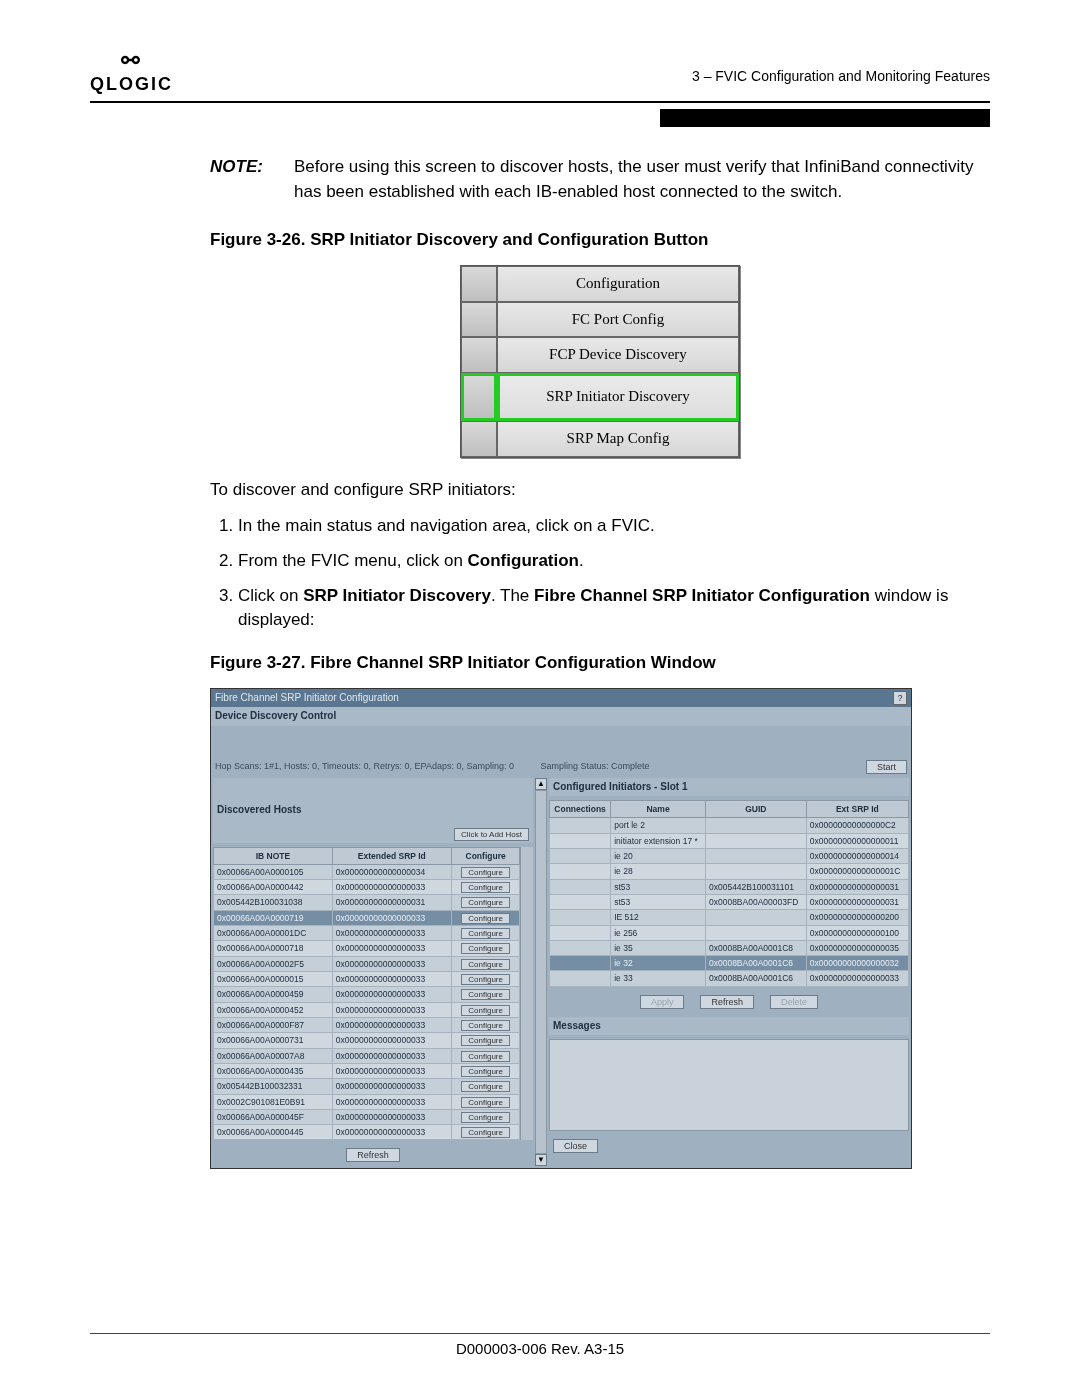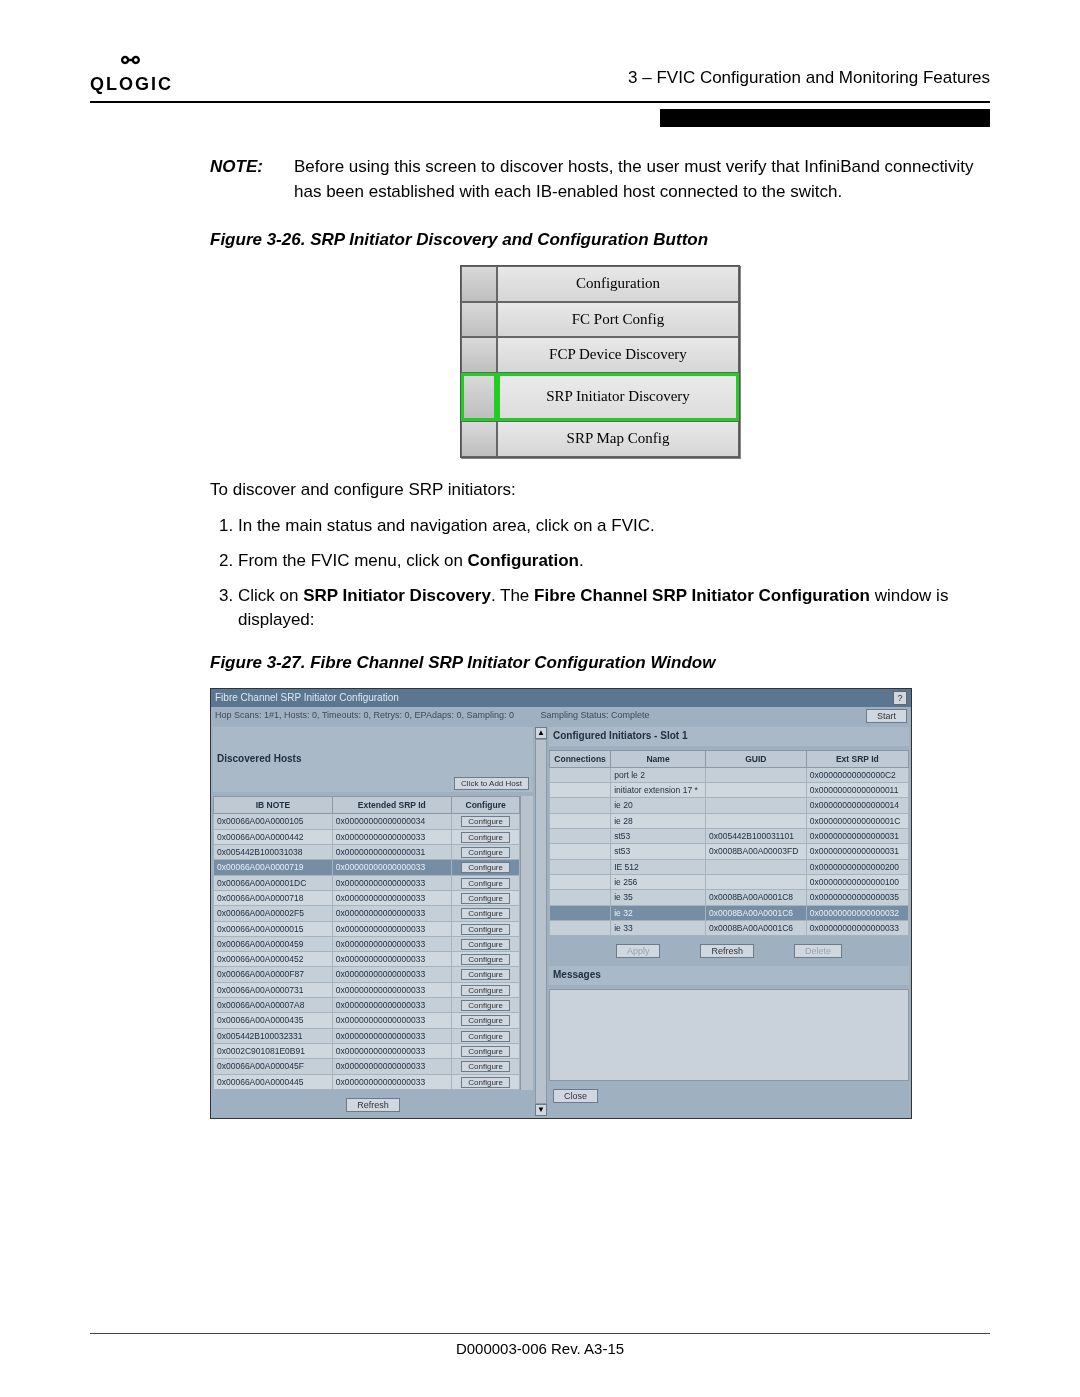--- a/index.html
+++ b/index.html
@@ -31,21 +31,21 @@
   .logo .mark {
     position: absolute;
     top: 0;
     left: 50%;
     transform: translateX(-50%);
     font-size: 22px;
     line-height: 22px;
   }
   .chapter {
     text-align: right;
-    font-size: 17px;
+    font-size: 14px;
     padding-top: 18px;
   }
   .hr1 {
     border: none;
     border-top: 2px solid #000;
     margin-top: 6px;
   }
   .tab-bar {
     display: flex;
     margin-top: -2px;
@@ -68,21 +68,20 @@
     margin-bottom: 24px;
   }
   .note-label {
     font-style: italic;
     font-weight: bold;
     min-width: 58px;
   }
   .note-body { flex: 1; }
   .fig-caption {
     font-weight: bold;
-    font-style: italic;
     margin: 8px 0 12px 0;
   }
 
   .menu-fig {
     display: flex;
     justify-content: center;
     margin-bottom: 20px;
   }
   .menu-table {
     border: 1px solid #555;
@@ -153,20 +152,21 @@
     color: #203040;
     font-weight: bold;
     padding: 2px 4px;
   }
   .disc-bar {
     background: #9fb0c0;
     display: flex;
     align-items: center;
     padding: 2px 4px;
     gap: 6px;
+    margin-top: 32px;
   }
   .disc-bar .status1 { flex: 1; font-size: 9px; color: #3a4b5c; }
   .disc-bar .status2 { flex: 1; font-size: 9px; color: #3a4b5c; }
   .btn {
     background: #cfd8e0;
     border: 1px solid #6d7b89;
     padding: 1px 10px;
     font-size: 9px;
     color: #333;
   }
@@ -219,21 +219,21 @@
   }
   table.data tr:nth-child(odd) td { background: #c5cfd8; }
   table.data tr:nth-child(even) td { background: #cfd7df; }
   table.data tr.sel td { background: #768ea3; color: #e8eef4; }
   .cfg-cell { text-align: center; }
   .cfg-cell .btn { padding: 0 6px; font-size: 8px; }
   .btn-row {
     background: #9fb0c0;
     display: flex;
     justify-content: center;
-    gap: 40px;
+    gap: 16px;
     padding: 4px;
   }
   .msg-box {
     background: #c9d2db;
     min-height: 90px;
     border: 1px solid #8a98a6;
   }
   .scroll-gap {
     width: 12px;
     background: #b8c2cc;
@@ -332,20 +332,21 @@
       </ol>
     </div>
 
     <div class="fig-caption">Figure 3-27. Fibre Channel SRP Initiator Configuration Window</div>
 
     <div class="app-window">
       <div class="win-title">
         <span>Fibre Channel SRP Initiator Configuration</span>
         <span class="help">?</span>
       </div>
+      <div class="panel-title">Device Discovery Control</div>
       <div class="disc-bar">
         <div class="status1">Hop Scans: 1#1, Hosts: 0, Timeouts: 0, Retrys: 0, EPAdaps: 0, Sampling: 0</div>
         <div class="status2">Sampling Status: Complete</div>
         <button class="btn">Start</button>
       </div>
 
       <div class="app-body">
         <div class="left-pane">
           <div class="sec-head">
             <span>Discovered Hosts</span>

